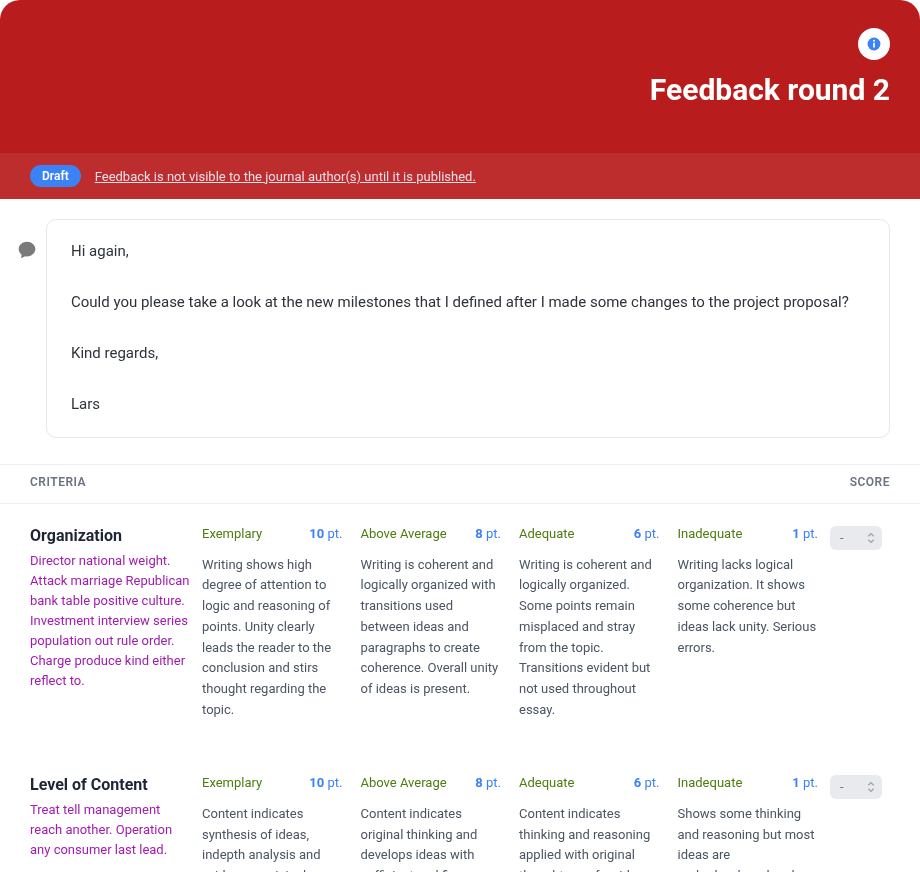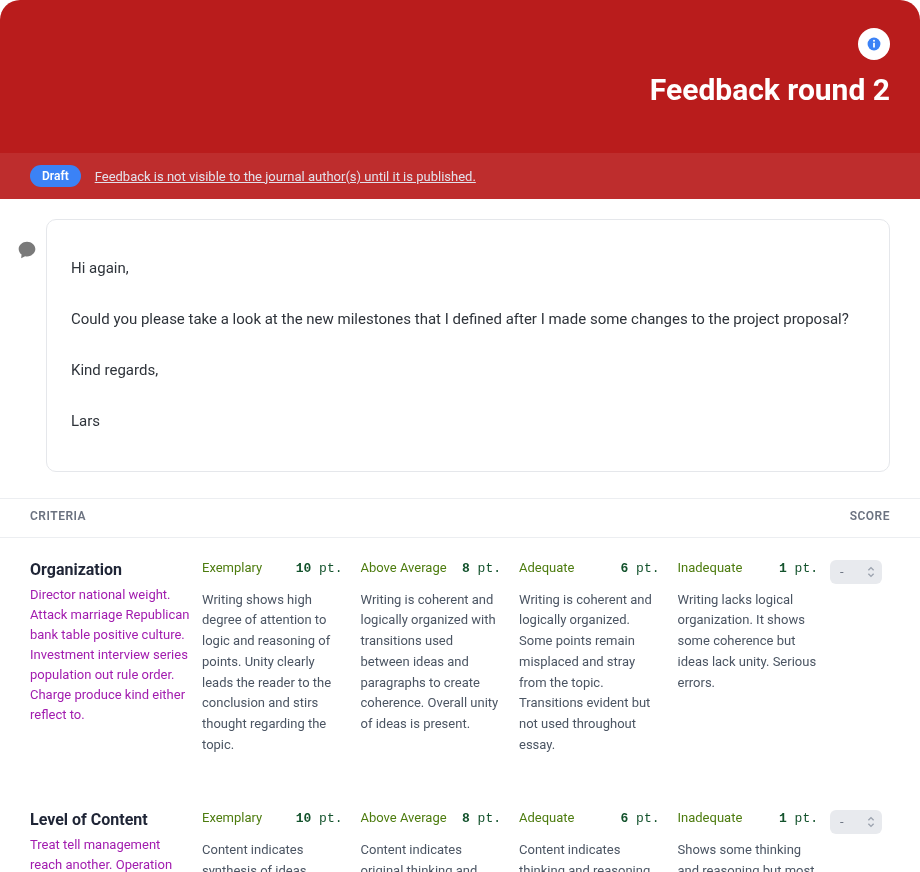--- a/index.html
+++ b/index.html
@@ -6,34 +6,34 @@
 body { font-family: -apple-system, BlinkMacSystemFont, "Segoe UI", Roboto, sans-serif; background: #fff; color: #333; }
 .container { width: 920px; margin: 0 auto; }
 .header-panel { background: #b91c1c; border-radius: 20px 20px 0 0; position: relative; padding-top: 22px; text-align: right; }
 .info-button { position: absolute; top: 28px; right: 30px; width: 32px; height: 32px; background: #fff; border-radius: 50%; display: flex; align-items: center; justify-content: center; cursor: pointer; }
 .info-button svg { width: 14px; height: 14px; }
 .header-title { color: #fff; font-size: 30px; font-weight: 700; padding: 50px 30px 20px 30px; }
 .status-bar { background: rgba(255,255,255,0.08); padding: 12px 30px; display: flex; align-items: center; gap: 14px; margin-top: 26px; }
 .badge { background: #3b82f6; color: #fff; font-size: 12px; font-weight: 600; padding: 4px 12px; border-radius: 12px; }
 .status-text { color: #e3e0ea; font-size: 13px; text-decoration: underline; }
 .section { padding: 10px; }
-.message-box { border: 1px solid #e5e7eb; border-radius: 10px; margin: 10px 20px 16px 36px; padding: 36px 24px; position: relative; }
+.message-box { border: 1px solid #e5e7eb; border-radius: 10px; margin: 10px 20px 16px 36px; padding: 19px 24px; position: relative; }
 .message-icon { position: absolute; left: -30px; top: 20px; width: 20px; height: 20px; }
 .message-text { color: #2e333a; font-size: 15px; line-height: 1.7; white-space: pre-line; }
 .table-header { display: flex; justify-content: space-between; padding: 10px 30px 14px 30px; border-top: 1px solid #eceef1; border-bottom: 1px solid #eceef1; }
 .th { color: #6b7280; font-size: 12px; font-weight: 600; letter-spacing: 0.5px; text-transform: uppercase; }
 .criteria-row { display: flex; padding: 22px 30px 32px 30px; gap: 12px; }
 .criteria-col { width: 160px; flex-shrink: 0; }
 .criteria-title { font-weight: 700; font-size: 16px; color: #1f2536; margin-bottom: 6px; }
 .criteria-desc { font-size: 13px; color: #a21caf; line-height: 1.55; }
 .levels { display: flex; gap: 18px; flex: 1; }
 .level-col { flex: 1; min-width: 0; }
 .level-header { display: flex; justify-content: space-between; align-items: baseline; margin-bottom: 14px; }
 .level-name { font-weight: 400; font-size: 13px; color: #4d7c0f; }
-.level-points { font-size: 13px; color: #14532d; font-family: Liberation Mono, monospace; }
+.level-points { font-size: 13px; color: #3b82f6; }
 .level-points b { font-weight: 700; }
 .level-desc { font-size: 13px; color: #4b5563; line-height: 1.6; }
 .score-col { width: 60px; flex-shrink: 0; display: flex; align-items: flex-start; }
 .score-select { width: 52px; height: 24px; background: #e8eaee; border-radius: 6px; display: flex; align-items: center; justify-content: space-between; padding: 0 6px 0 10px; font-size: 13px; color: #6b7280; cursor: pointer; }
 .score-select svg { width: 10px; height: 14px; }
 </style>
 </head>
 <body>
 
 <div class="container">

